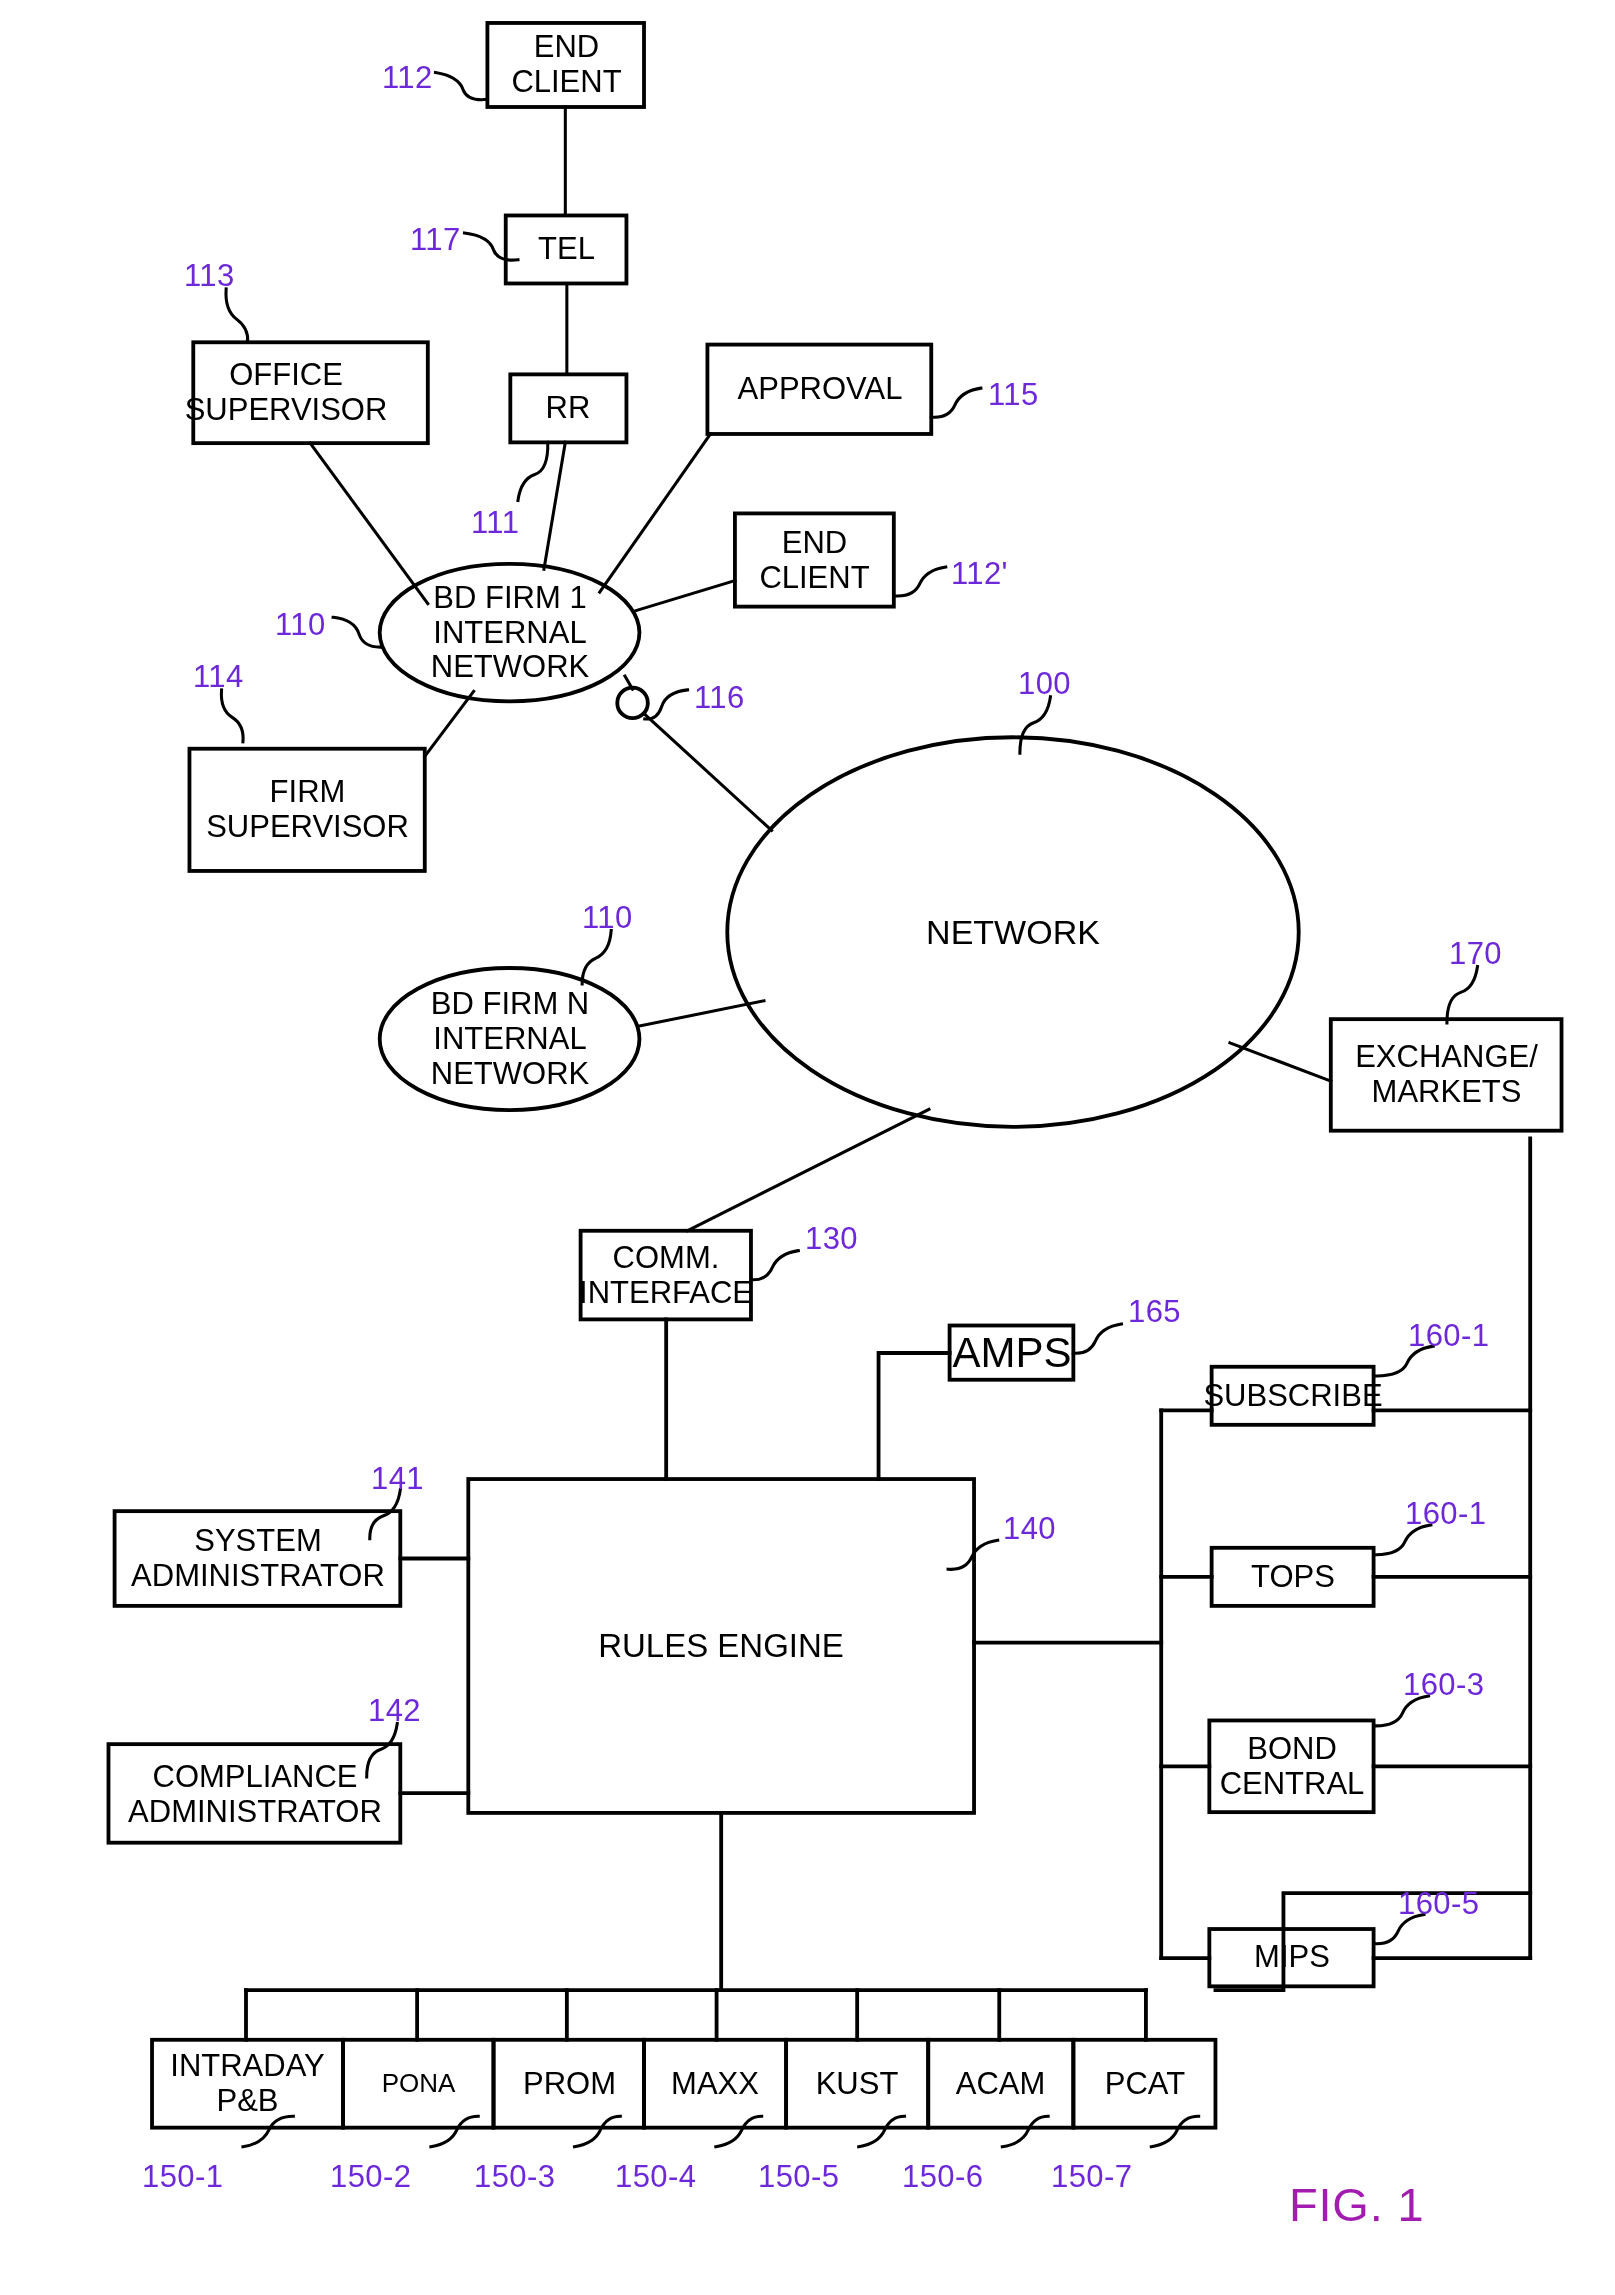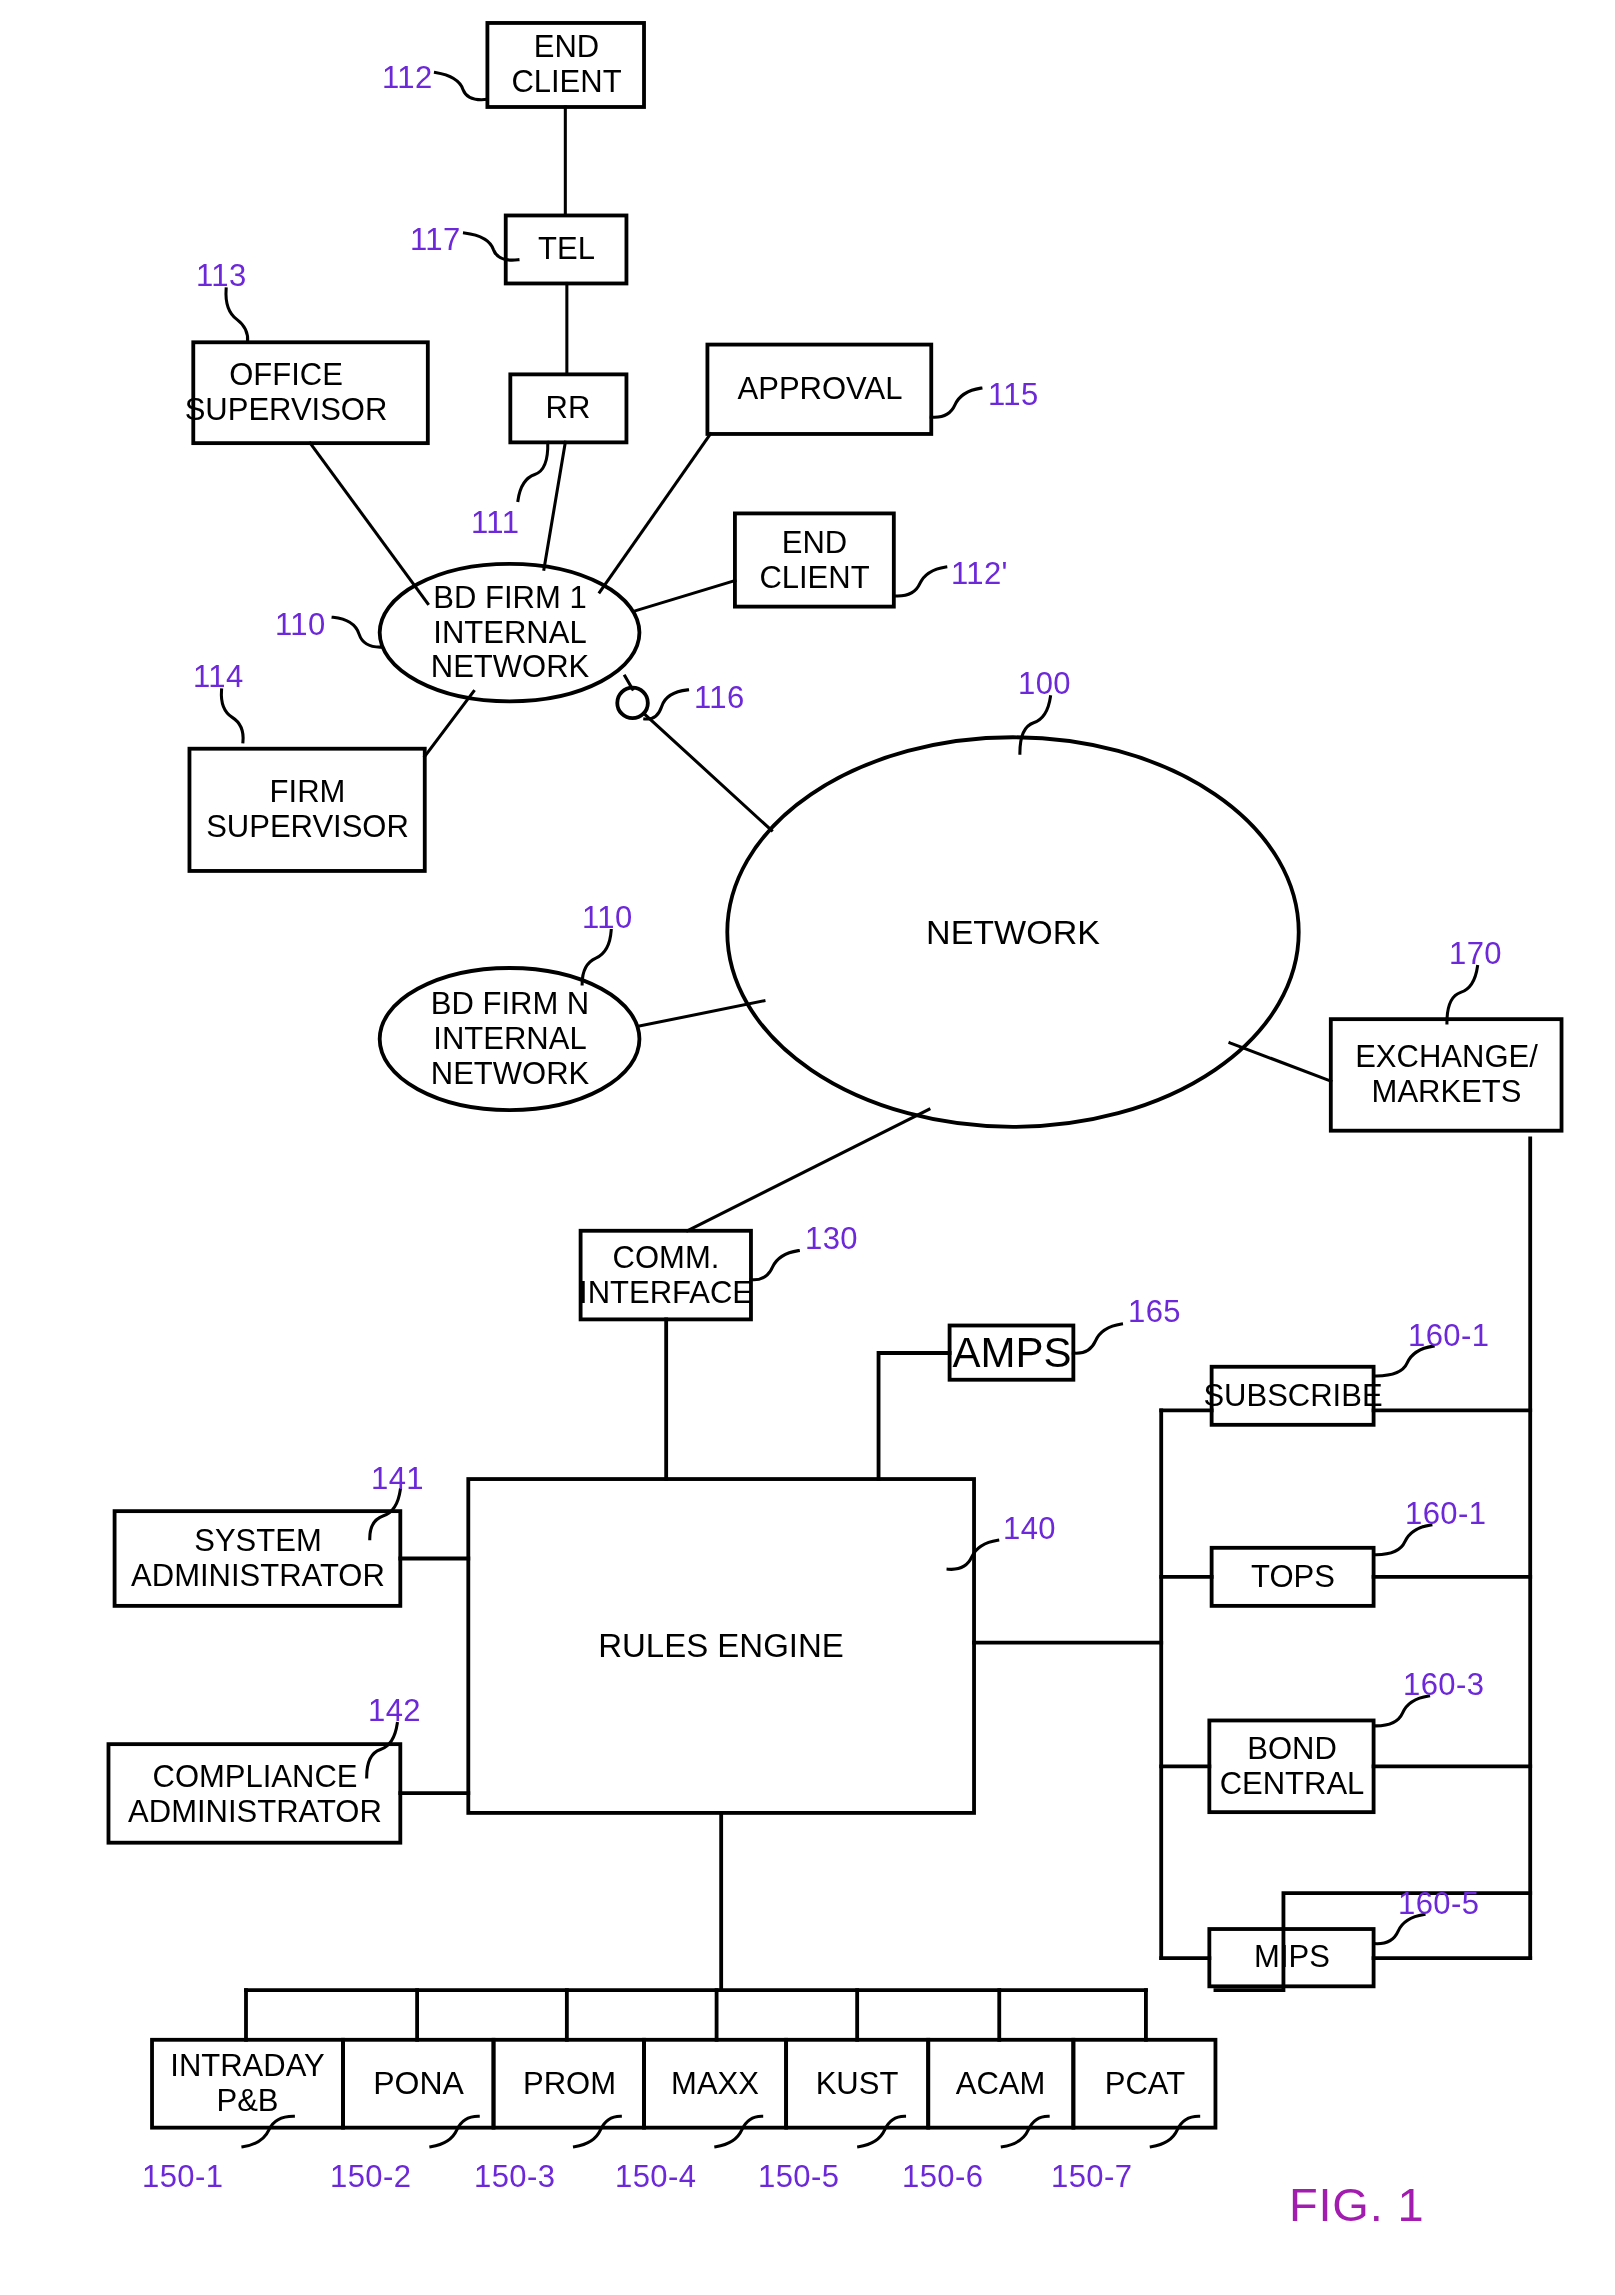--- a/index.html
+++ b/index.html
@@ -196,30 +196,30 @@
 ADMINISTRATOR</div>
   <div class="node-label" style="left:109px;top:1745px;width:292px;height:99px;font-size:31px;">COMPLIANCE
 ADMINISTRATOR</div>
   <div class="node-label" style="left:1212px;top:1367px;width:162px;height:58px;font-size:31px;">SUBSCRIBE</div>
   <div class="node-label" style="left:1212px;top:1548px;width:162px;height:58px;font-size:31px;">TOPS</div>
   <div class="node-label" style="left:1210px;top:1721px;width:164px;height:92px;font-size:31px;">BOND
 CENTRAL</div>
   <div class="node-label" style="left:1210px;top:1929px;width:164px;height:57px;font-size:31px;">MIPS</div>
   <div class="node-label" style="left:152px;top:2040px;width:191px;height:88px;font-size:31px;">INTRADAY
 P&amp;B</div>
-  <div class="node-label" style="left:343px;top:2040px;width:151px;height:88px;font-size:32px;">PONA</div>
+  <div class="node-label" style="left:343px;top:2040px;width:151px;height:88px;font-size:26px;">PONA</div>
   <div class="node-label" style="left:494px;top:2040px;width:151px;height:88px;font-size:31px;">PROM</div>
   <div class="node-label" style="left:644px;top:2040px;width:142px;height:88px;font-size:31px;">MAXX</div>
   <div class="node-label" style="left:786px;top:2040px;width:142px;height:88px;font-size:31px;">KUST</div>
   <div class="node-label" style="left:928px;top:2040px;width:145px;height:88px;font-size:31px;">ACAM</div>
   <div class="node-label" style="left:1074px;top:2040px;width:142px;height:88px;font-size:31px;">PCAT</div>
 
   <div class="ref-num" style="left:382px;top:60px;">112</div>
   <div class="ref-num" style="left:410px;top:222px;">117</div>
-  <div class="ref-num" style="left:196px;top:258px;">113</div>
+  <div class="ref-num" style="left:184px;top:258px;">113</div>
   <div class="ref-num" style="left:988px;top:377px;">115</div>
   <div class="ref-num" style="left:471px;top:505px;">111</div>
   <div class="ref-num" style="left:951px;top:556px;">112'</div>
   <div class="ref-num" style="left:275px;top:607px;">110</div>
   <div class="ref-num" style="left:193px;top:659px;">114</div>
   <div class="ref-num" style="left:694px;top:680px;">116</div>
   <div class="ref-num" style="left:1018px;top:666px;">100</div>
   <div class="ref-num" style="left:582px;top:900px;">110</div>
   <div class="ref-num" style="left:1449px;top:936px;">170</div>
   <div class="ref-num" style="left:805px;top:1221px;">130</div>

